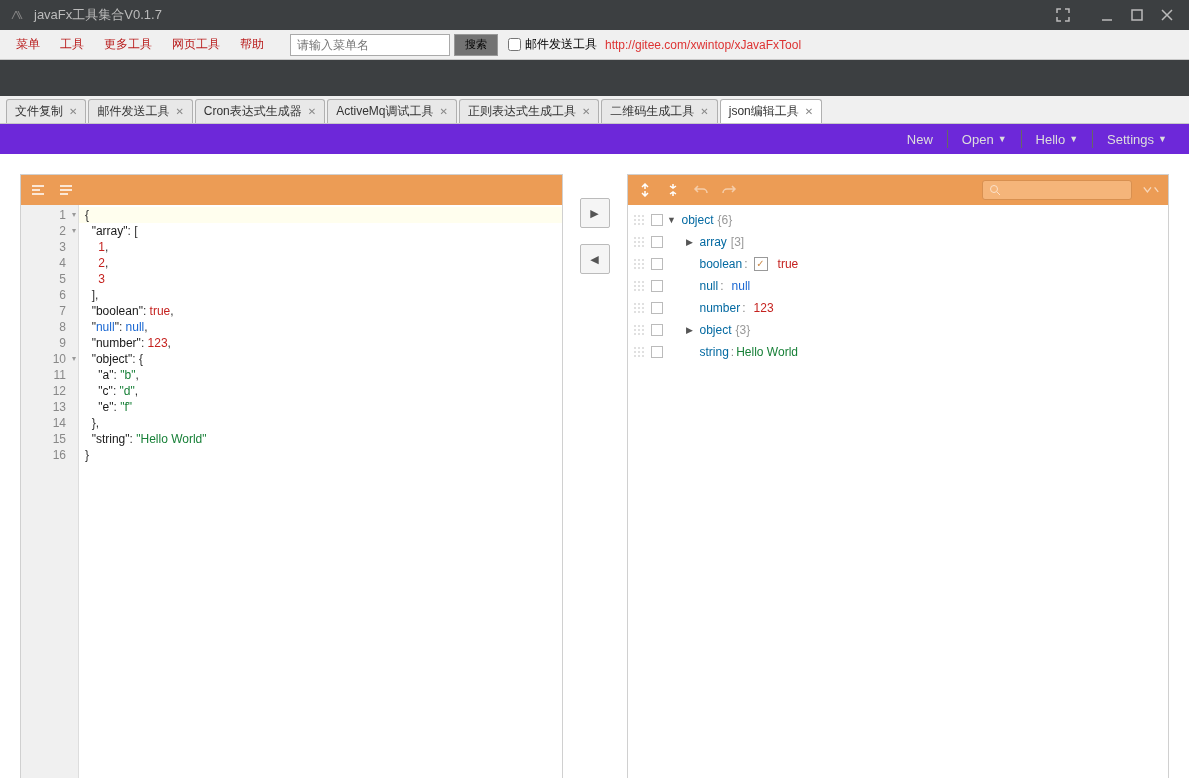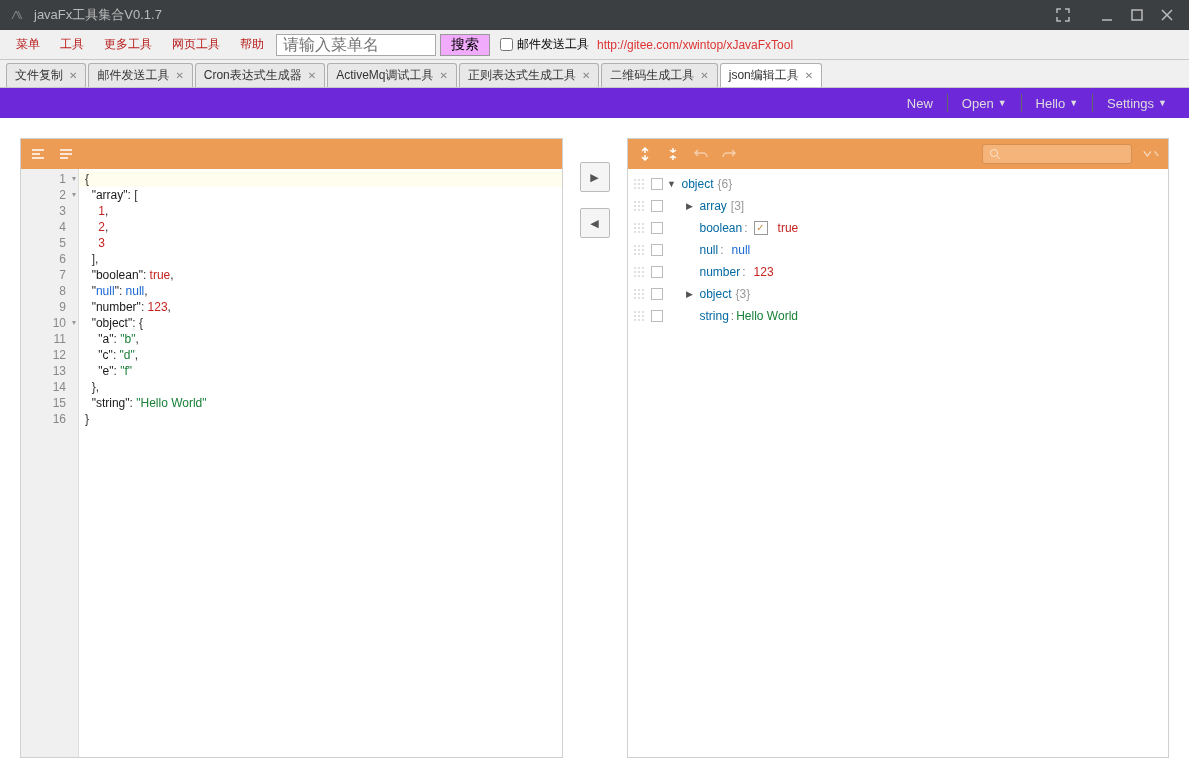--- a/index.html
+++ b/index.html
@@ -8,28 +8,28 @@
 
 .titlebar { height:30px; background:#3c3f41; color:#bbb; display:flex; align-items:center; padding:0 10px; font-size:13px; }
 .titlebar .app-icon { width:16px; height:16px; margin-right:8px; display:inline-block; }
 .titlebar .spacer { flex:1; }
 .titlebar .win-btn { width:24px; height:24px; display:flex; align-items:center; justify-content:center; cursor:pointer; margin-left:6px; color:#bbb; }
 .titlebar .win-btn svg { stroke:#bbb; fill:none; stroke-width:1.5; }
 
 
 .menubar { height:30px; background:#f0f0f0; border-bottom:1px solid #c8c8c8; display:flex; align-items:center; padding:0 6px; font-size:12px; }
 .menubar .menu-item { padding:4px 10px; cursor:pointer; color:#b91c1c; }
-.menubar .search-input { margin-left:2px; width:160px; height:22px; border:1px solid #aaa; padding:0 6px; font-size:16px; }
-.menubar .search-btn { margin-left:4px; height:22px; padding:0 10px; font-size:14px; border:1px solid #999; background:#f0abfc; cursor:pointer; }
+.menubar .search-input { margin-left:16px; width:160px; height:22px; border:1px solid #aaa; padding:0 6px; font-size:12px; }
+.menubar .search-btn { margin-left:4px; height:22px; padding:0 10px; font-size:11px; border:1px solid #999; background:#737373; cursor:pointer; }
 .menubar .cb-wrap { margin-left:10px; display:flex; align-items:center; }
 .menubar .cb-wrap input { margin-right:4px; }
 .menubar .link { margin-left:8px; color:#d33; text-decoration:none; }
 
 
-.tabstrip { height:28px; background:#f0f0f0; border-bottom:1px solid #c8c8c8; display:flex; align-items:flex-end; padding:0 6px; font-size:12px; }
+.tabstrip { height:28px; background:#f0f0f0; border-bottom:1px solid #c8c8c8; display:flex; align-items:flex-end; padding:0 6px; font-size:12px;margin-top:36px; }
 .tab { height:24px; background:#e8e8e8; border:1px solid #b0b0b0; border-bottom:none; padding:0 8px; margin-right:2px; display:flex; align-items:center; cursor:pointer; border-radius:3px 3px 0 0; color:#333; }
 .tab.active { background:#fff; }
 .tab .close { margin-left:6px; color:#888; font-size:10px; }
 
 
 .json-toolbar { height:30px; background:#6d28d9; display:flex; align-items:center; justify-content:flex-end; padding:0 12px; font-size:13px; }
 .json-toolbar .tbtn { color:#ddd; padding:4px 10px; cursor:pointer; display:flex; align-items:center; }
 .json-toolbar .tbtn .tri { margin-left:4px; font-size:9px; }
 .json-toolbar .sep { width:1px; height:18px; background:#666; margin:0 4px; }
 

